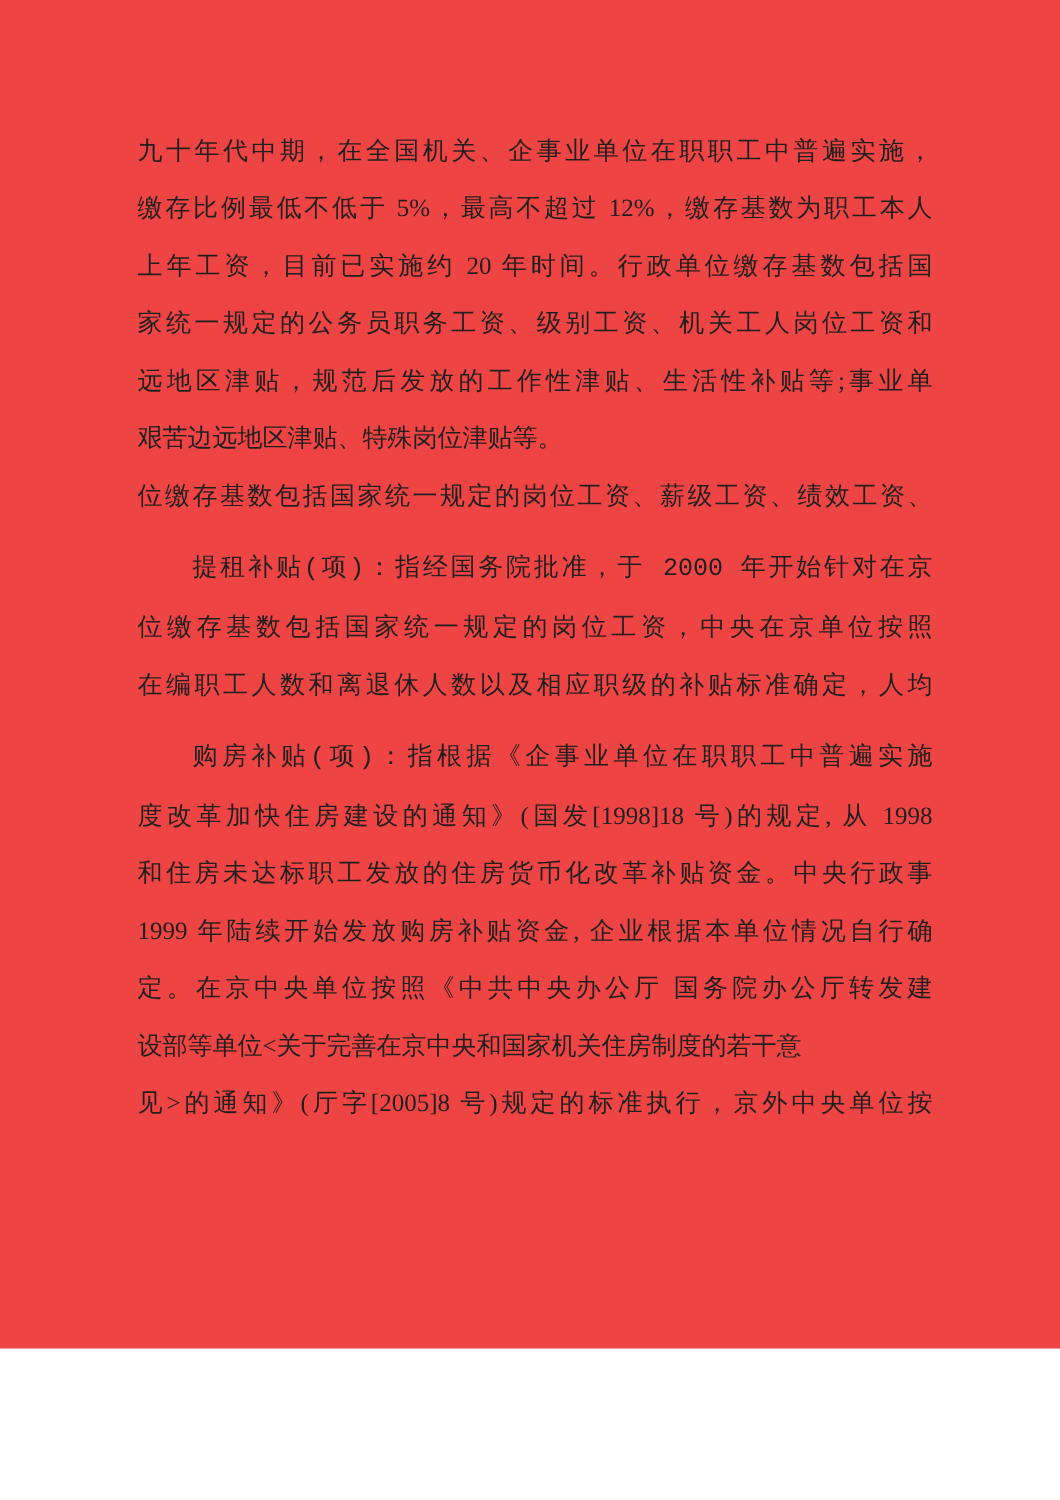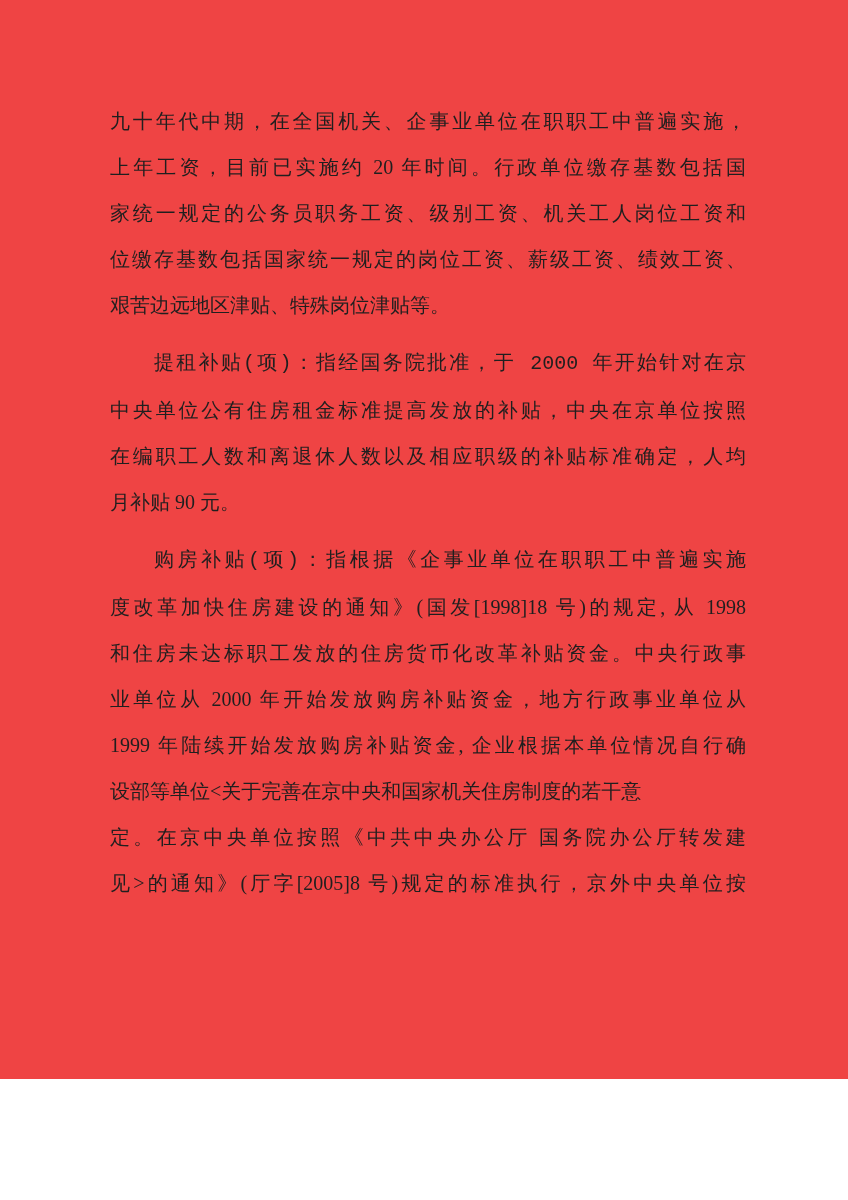--- a/index.html
+++ b/index.html
@@ -46,35 +46,35 @@
     font-family: Liberation Mono, monospace;
   }
 </style>
 </head>
 <body>
 
 <div class="page">
   <div class="content" id="doc-body" style="color: rgb(31, 31, 31);">
       <div class="para">
         <div class="line">九十年代中期，在全国机关、企事业单位在职职工中普遍实施，</div>
+        <div class="line">缴存比例最低不低于 5%，最高不超过 12%，缴存基数为职工本人</div>
         <div class="line">上年工资，目前已实施约 20 年时间。行政单位缴存基数包括国</div>
         <div class="line">家统一规定的公务员职务工资、级别工资、机关工人岗位工资和</div>
+        <div class="line">远地区津贴，规范后发放的工作性津贴、生活性补贴等;事业单</div>
+        <div class="line no-stretch">艰苦边远地区津贴、特殊岗位津贴等。</div>
         <div class="line">位缴存基数包括国家统一规定的岗位工资、薪级工资、绩效工资、</div>
-        <div class="line no-stretch">艰苦边远地区津贴、特殊岗位津贴等。</div>
       </div>
       <div class="para">
         <div class="line indent">提租补贴(项)：指经国务院批准，于 2000 年开始针对在京</div>
-        <div class="line">中央单位公有住房租金标准提高发放的补贴，中央在京单位按照</div>
+        <div class="line">位缴存基数包括国家统一规定的岗位工资，中央在京单位按照</div>
         <div class="line">在编职工人数和离退休人数以及相应职级的补贴标准确定，人均</div>
-        <div class="line no-stretch">月补贴 90 元。</div>
       </div>
       <div class="para">
         <div class="line indent">购房补贴(项)：指根据《企事业单位在职职工中普遍实施</div>
         <div class="line">度改革加快住房建设的通知》(国发[1998]18 号)的规定, 从 1998</div>
         <div class="line">和住房未达标职工发放的住房货币化改革补贴资金。中央行政事</div>
-        <div class="line">业单位从 2000 年开始发放购房补贴资金，地方行政事业单位从</div>
         <div class="line">1999 年陆续开始发放购房补贴资金, 企业根据本单位情况自行确</div>
+        <div class="line">定。在京中央单位按照《中共中央办公厅 国务院办公厅转发建</div>
         <div class="line no-stretch">设部等单位&lt;关于完善在京中央和国家机关住房制度的若干意</div>
-        <div class="line">定。在京中央单位按照《中共中央办公厅 国务院办公厅转发建</div>
         <div class="line">见&gt;的通知》(厅字[2005]8 号)规定的标准执行，京外中央单位按</div>
       </div>
     </div>
 </div>
 
 </body></html>

